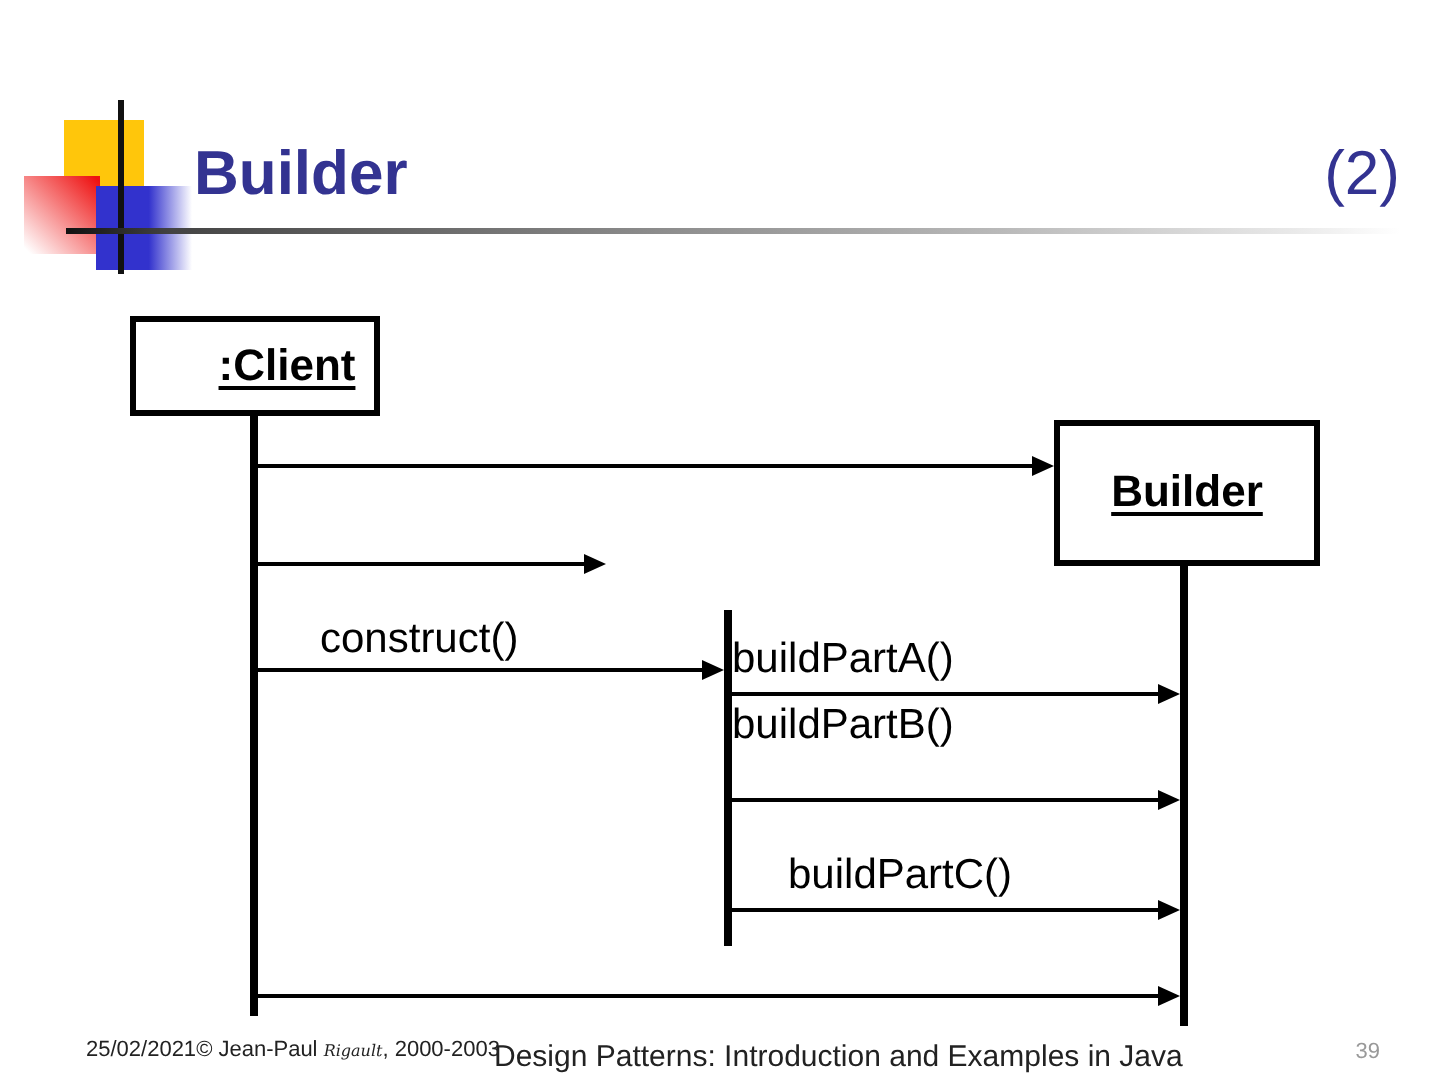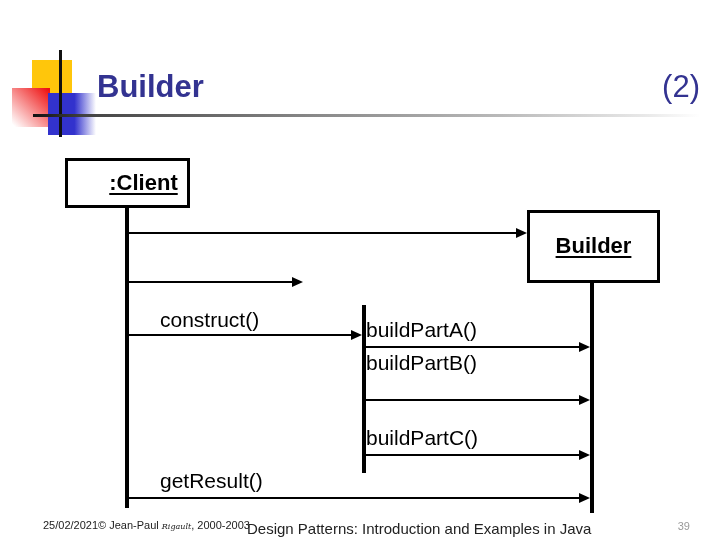--- a/index.html
+++ b/index.html
@@ -53,21 +53,21 @@
   .msg-build-a    { left:366px; top:342px; width:224px; }
   .msg-build-b    { left:366px; top:395px; width:224px; }
   .msg-build-c    { left:366px; top:450px; width:224px; }
   .msg-getresult  { left:129px; top:493px; width:461px; }
 
   .msg-label { position:absolute; font-size:21px; line-height:1; text-align:left;
     color:var(--color-diagram_ink,#000); white-space:nowrap; }
   .lbl-construct { left:160px; top:309px; width:150px; }
   .lbl-build-a   { left:366px; top:319px; width:260px; }
   .lbl-build-b   { left:366px; top:352px; width:224px; }
-  .lbl-build-c   { left:366px; top:427px; width:224px; }
+  .lbl-build-c   { left:366px; top:427px; width:224px;padding-left:28px; }
   .lbl-getresult { left:160px; top:470px; width:150px; }
 
   
   .footer-left { position:absolute; left:43px; top:519px; font-size:11px; color:#222; }
   .footer-left .script { font-family:"DejaVu Serif", serif; font-style:italic; font-size:8px; }
   .footer-center { position:absolute; left:247px; top:520px; font-size:15px; color:#222; }
   .footer-page { position:absolute; left:650px; top:520px; width:40px; text-align:right;
     font-size:11px; color:var(--color-page_number_gray,#999); }
 </style>
 </head>
@@ -121,19 +121,18 @@
   </div>
   <div class="msg msg-getresult">
     <div class="shaft"></div>
     <div class="head"></div>
   </div>
 
   <div class="msg-label lbl-construct">construct()</div>
   <div class="msg-label lbl-build-a">buildPartA()</div>
   <div class="msg-label lbl-build-b">buildPartB()</div>
   <div class="msg-label lbl-build-c">buildPartC()</div>
-  <div class="msg-label lbl-getresult">getResult()</div>
 
   <div class="footer-left"><span>25/02/2021</span><span>© Jean-Paul </span><span class="script">Rigault</span><span>, 2000-2003</span></div>
   <div class="footer-center">Design Patterns: Introduction and Examples in Java</div>
   <div class="footer-page">39</div>
 
 </div>
 
 </body></html>

